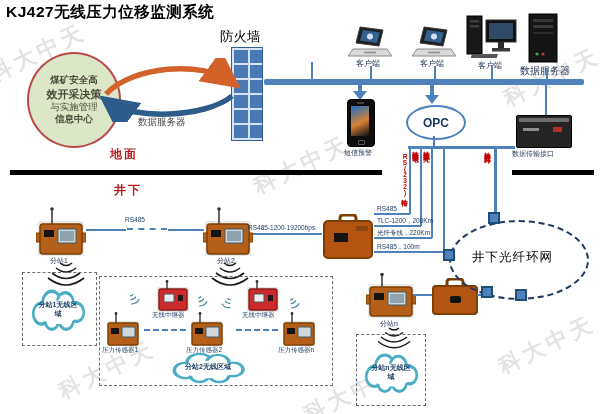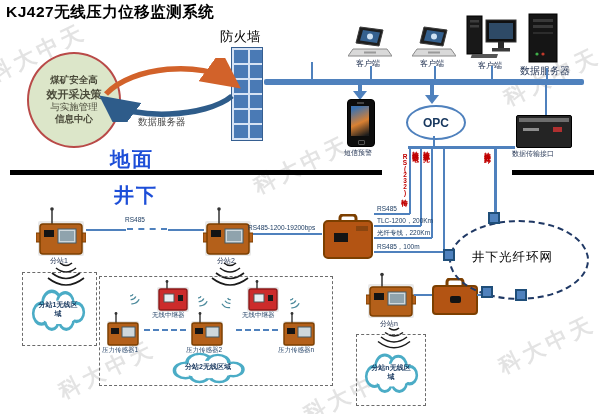--- a/index.html
+++ b/index.html
@@ -17,21 +17,21 @@
   .cloud svg{position:absolute;left:0;top:0;width:100%;height:100%;}
   .cloud .ct{position:absolute;left:0;top:0;width:100%;height:100%;
              display:flex;align-items:center;justify-content:center;text-align:center;
              font-weight:bold;color:#17375e;}
   .wm{position:absolute;font-size:22px;font-weight:bold;color:rgba(170,170,170,0.33);
       transform:rotate(-26deg);white-space:nowrap;pointer-events:none;letter-spacing:4px;}
   .dashbox{position:absolute;border:1px dashed #6b6b6b;background:transparent;}
   .node{position:absolute;width:12px;height:12px;background:#4f81bd;border:2px solid #1f4e79;box-sizing:border-box;}
   .title{position:absolute;left:6px;top:2px;font-size:15.5px;font-weight:bold;color:#000;letter-spacing:0.5px;}
   .blacksec{position:absolute;background:#000;height:5px;}
-  .bigword{position:absolute;font-size:20px;font-weight:bold;color:#1d4ed8;letter-spacing:2px;}
+  .bigword{position:absolute;font-size:12px;font-weight:bold;color:#b91c1c;letter-spacing:2px;}
   .arrowhead-down{position:absolute;width:0;height:0;border-left:7px solid transparent;
                   border-right:7px solid transparent;border-top:9px solid #4f81bd;}
   .wall{position:absolute;background-color:#4a7ab5;border:1px solid #365f91;
         background-image:
           repeating-linear-gradient(0deg,#d7e3f4 0 2px,transparent 2px 15px),
           repeating-linear-gradient(90deg,#d7e3f4 0 2px,transparent 2px 16px);}
   .oval{position:absolute;border:2px solid #4f81bd;border-radius:50%;background:#fff;
         display:flex;align-items:center;justify-content:center;font-weight:bold;color:#17375e;}
   .ring{position:absolute;border:2px dashed #1f3864;border-radius:50%;}
 </style>

